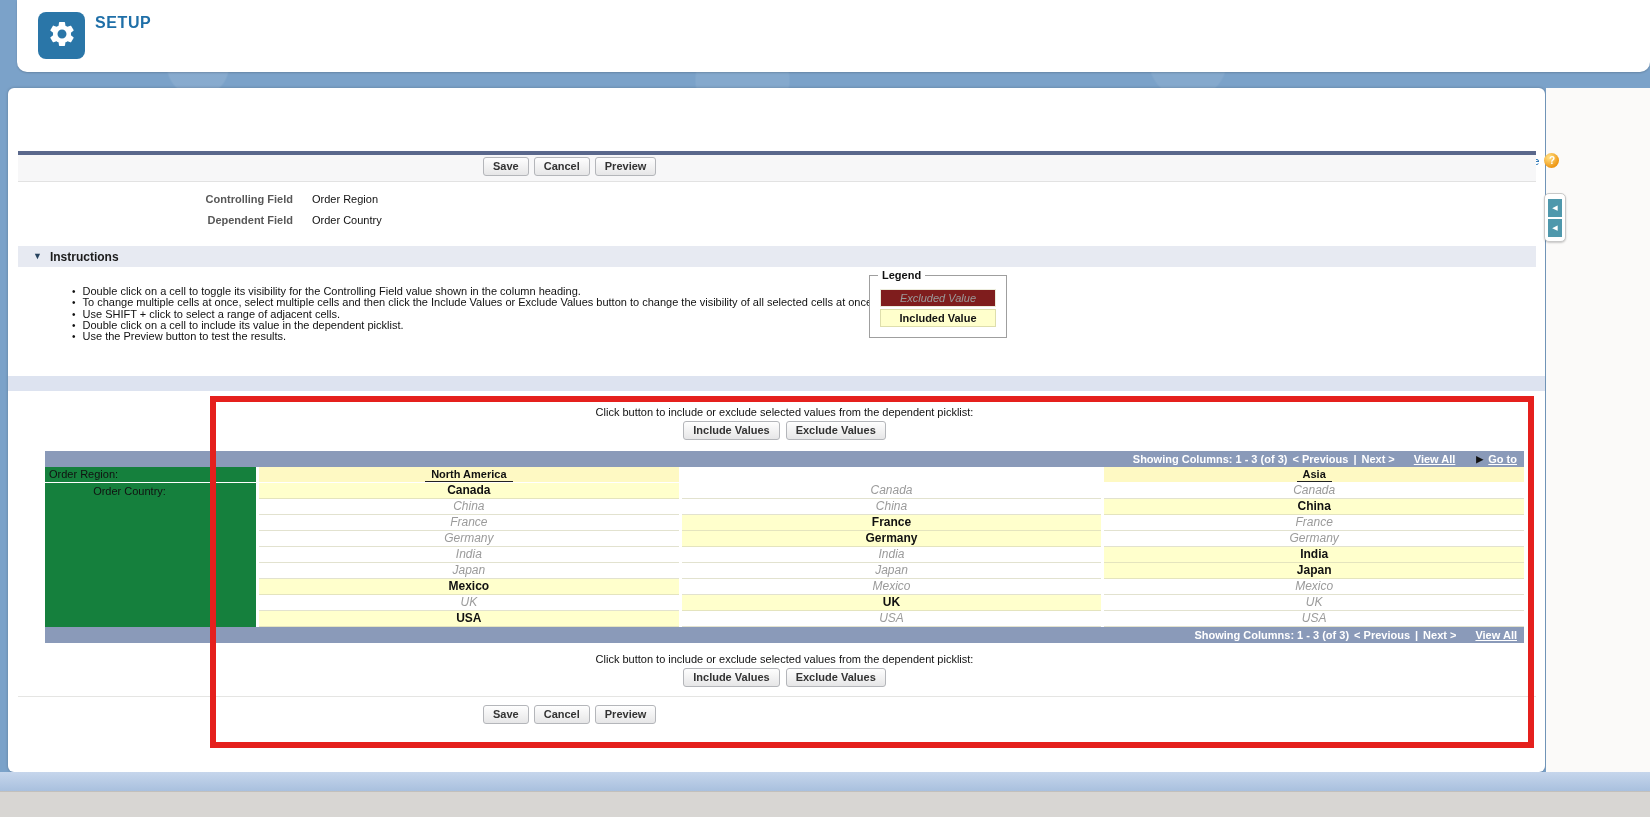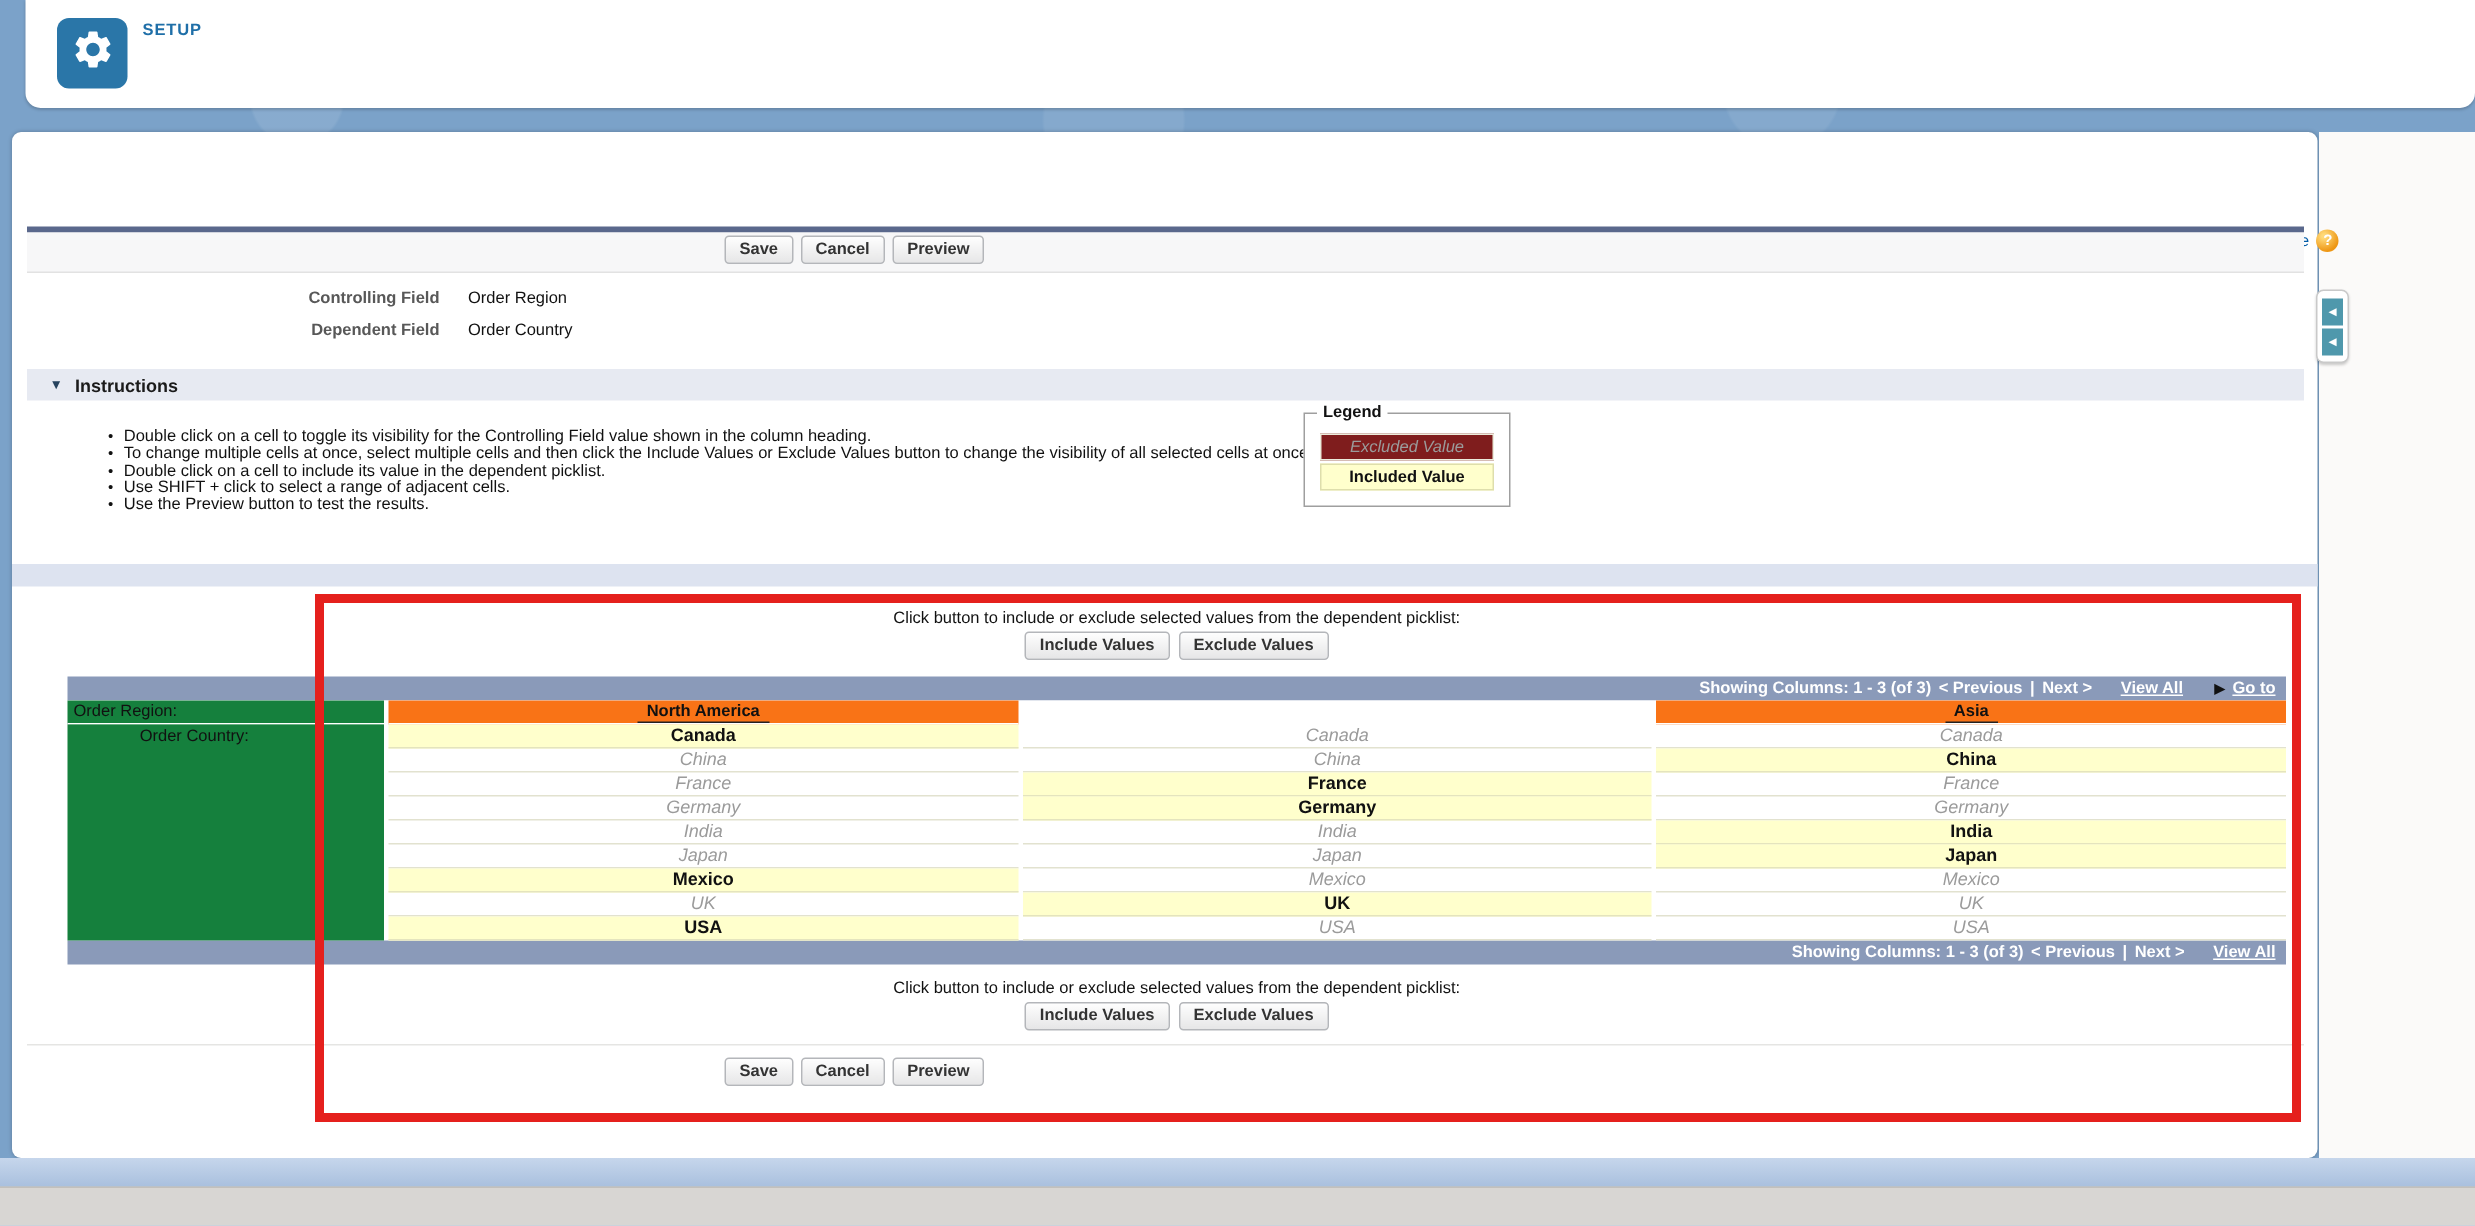--- a/index.html
+++ b/index.html
@@ -10,21 +10,21 @@
     background-image:
       radial-gradient(circle at 12% 8%, rgba(255,255,255,0.10) 0 30px, transparent 32px),
       radial-gradient(circle at 45% 80px, rgba(255,255,255,0.08) 0 46px, transparent 48px),
       radial-gradient(circle at 72% 60px, rgba(255,255,255,0.08) 0 38px, transparent 40px),
       radial-gradient(circle at 92% 30px, rgba(255,255,255,0.07) 0 30px, transparent 32px);
   }
   .abs{position:absolute;}
   
   .topbar{left:17px;top:0;width:1633px;height:72px;background:#fff;border-radius:0 0 10px 10px;box-shadow:0 1px 2px rgba(0,0,0,.18);}
   .setup-tile{left:21px;top:12px;width:47px;height:47px;border-radius:8px;background:#2a76a8;display:flex;align-items:center;justify-content:center;}
-  .setup-label{left:78px;top:14px;font-size:11px;font-weight:bold;color:#1f6fa8;letter-spacing:.6px;cursor:pointer;}
+  .setup-label{left:78px;top:14px;font-size:16px;font-weight:bold;color:#1f6fa8;letter-spacing:.6px;cursor:pointer;}
   
   .card{left:8px;top:88px;width:1537px;height:684px;background:#fff;border-radius:6px;box-shadow:0 0 3px rgba(0,0,0,.25);}
   .side-fill{left:1546px;top:88px;width:104px;height:684px;background:#fbfaf9;}
   .page-title{left:18px;top:103px;font-size:22px;color:#1b1b1b;}
   .help-wrap{left:1452px;top:109px;display:flex;align-items:center;gap:5px;margin-top:44px;}
   .help-link{font-size:11px;color:#015ba7;cursor:pointer;}
   .help-q{width:15px;height:15px;border-radius:50%;background:radial-gradient(circle at 35% 30%,#ffd978 10%,#ee9715 70%);color:#fff;font-size:10px;font-weight:bold;display:flex;align-items:center;justify-content:center;cursor:pointer;}
   
   .form-topbar{left:18px;top:151px;width:1518px;height:4px;background:#5a688c;}
   .form-strip{left:18px;top:155px;width:1518px;height:26px;background:#f7f7f8;border-bottom:1px solid #e2e2e2;}
@@ -58,21 +58,21 @@
   
   .matrix{left:45px;top:451px;width:1479px;}
   .m-bar{height:16px;background:#8a9ab9;color:#fff;font-weight:bold;font-size:11px;display:flex;align-items:center;justify-content:flex-end;gap:5px;padding-right:7px;box-sizing:border-box;}
   .pg-underline{text-decoration:underline;cursor:pointer;}
   .view-all{margin-left:14px;}
   .goto-icon{margin-left:16px;color:#111;font-size:9px;}
   .m-grid{display:grid;grid-template-columns:165px 43px 1fr 1fr 1fr;grid-auto-rows:16px;column-gap:3px;background:#fff;}
   .rh{background:#15803d;font-size:11px;font-weight:normal;color:#111;box-sizing:border-box;}
   .rh-top{border-bottom:1px solid #fff;line-height:15px;padding-left:4px;}
   .rh-side{padding:1px 0 0 4px;line-height:14px;}
-  .col-head{background:#f97316;border-bottom:1px solid #fff;display:flex;align-items:center;justify-content:center;box-sizing:border-box;cursor:pointer;}
+  .col-head{background:#fef9c3;border-bottom:1px solid #fff;display:flex;align-items:center;justify-content:center;box-sizing:border-box;cursor:pointer;}
   .col-head-label{font-size:11px;font-weight:bold;color:#111;border-bottom:1px solid #222;padding:0 6px;line-height:13px;}
   .cell{text-align:center;font-size:12px;line-height:15px;border-bottom:1px solid #e2e2cf;box-sizing:border-box;cursor:pointer;}
   .cell.included{background:#ffffcc;font-weight:bold;color:#111;border-bottom-color:#e4e4be;}
   .cell.excluded{color:#9b9b9b;font-style:italic;}
   .hr-line{left:18px;top:696px;width:1518px;height:1px;background:#e5e5e3;}
   
   .red-rect{left:210px;top:396px;width:1312px;height:340px;border:6px solid #e5201d;pointer-events:none;}
   
   .collapse-widget{left:1544px;top:193px;width:20px;height:47px;background:#fff;border:1px solid #c9c9c9;border-radius:5px;box-shadow:0 1px 2px rgba(0,0,0,.2);display:flex;flex-direction:column;align-items:center;justify-content:center;gap:2px;}
   .collapse-btn{width:14px;height:18px;background:#4f98ac;color:#fff;font-size:7px;display:flex;align-items:center;justify-content:center;cursor:pointer;}
@@ -118,22 +118,22 @@
   <div class="abs fld-label lbl2">Dependent Field</div>
   <div class="abs fld-value val2">Order Country</div>
 
   <div class="abs instructions-bar">
     <span class="twisty">▼</span>
     <span class="instructions-title">Instructions</span>
   </div>
   <ul class="abs instructions-list">
       <li>Double click on a cell to toggle its visibility for the Controlling Field value shown in the column heading.</li>
       <li>To change multiple cells at once, select multiple cells and then click the Include Values or Exclude Values button to change the visibility of all selected cells at once.</li>
+      <li>Use SHIFT + click to select a range of adjacent cells.</li>
       <li>Double click on a cell to include its value in the dependent picklist.</li>
-      <li>Use SHIFT + click to select a range of adjacent cells.</li>
       <li>Use the Preview button to test the results.</li>
     </ul>
 
   <div class="abs legend-box">
     <span class="legend-title">Legend</span>
     <div class="legend-row legend-excluded">Excluded Value</div>
     <div class="legend-row legend-included">Included Value</div>
   </div>
 
   <div class="abs lavender"></div>

